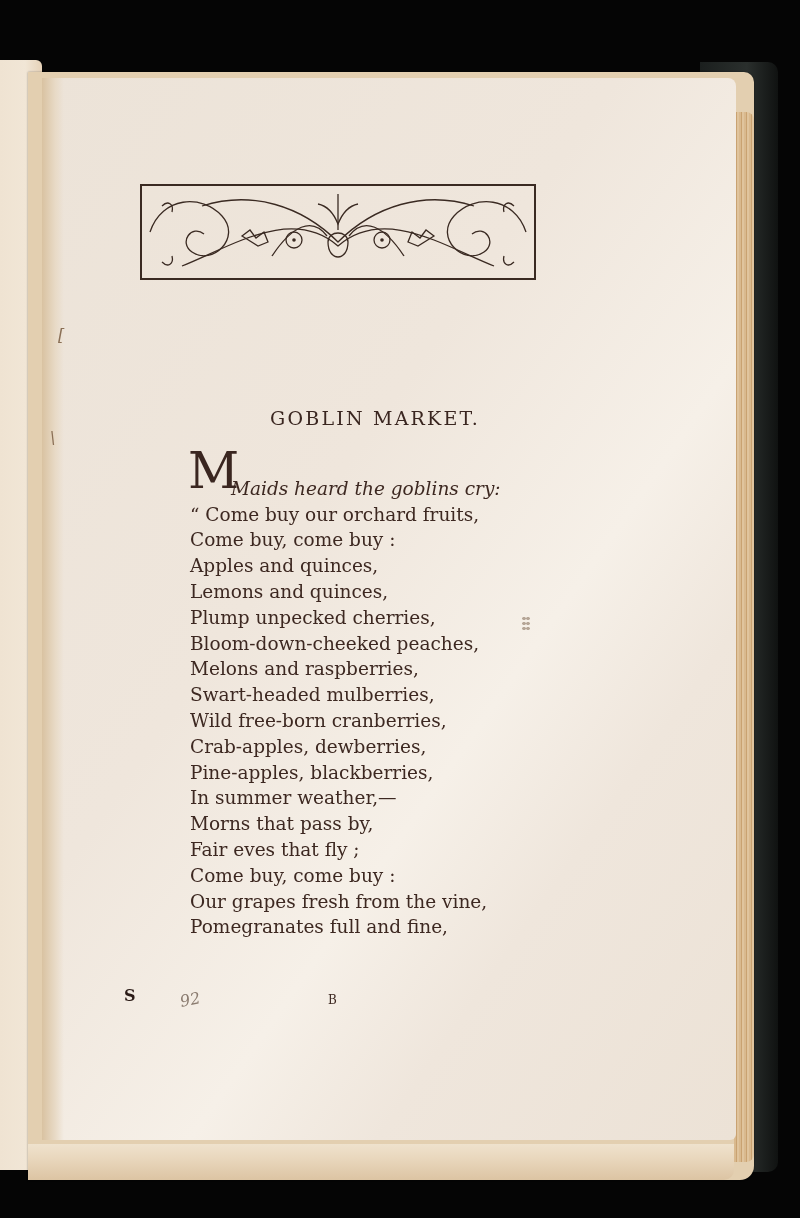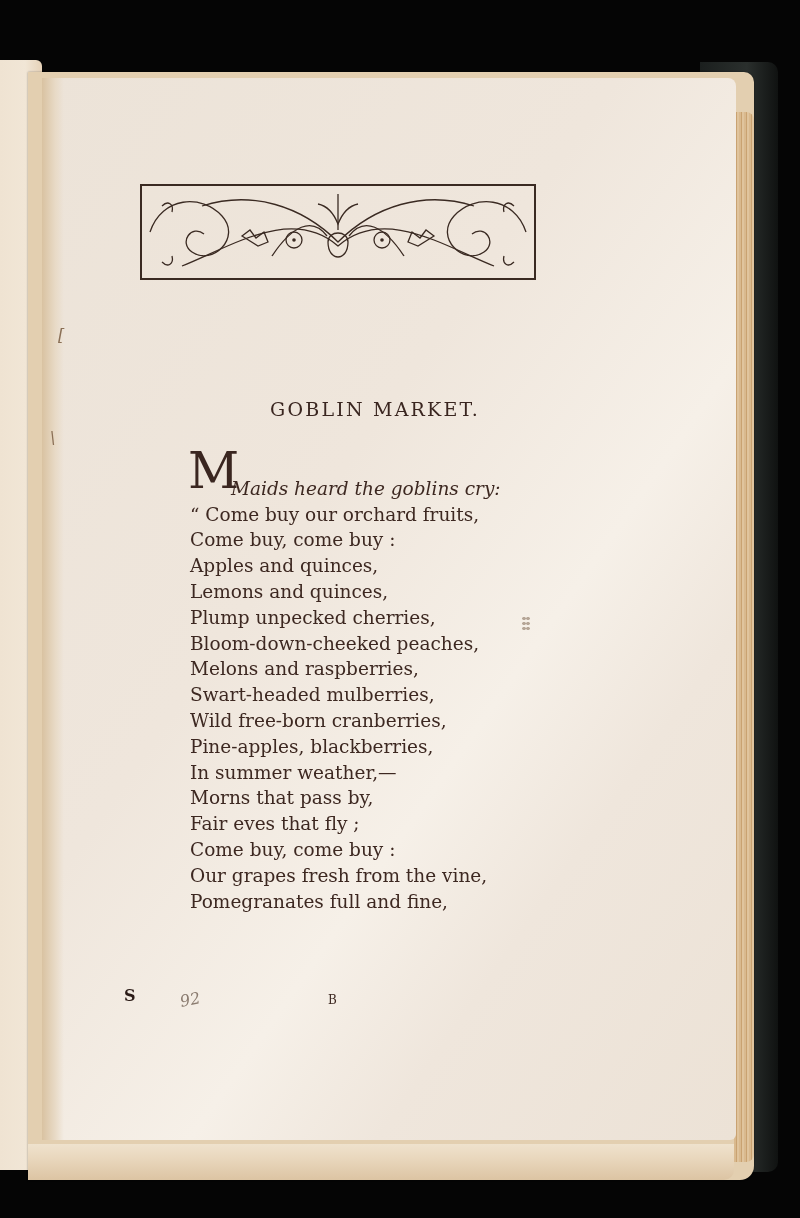--- a/index.html
+++ b/index.html
@@ -42,21 +42,21 @@
     .gutter-shadow {
       position: absolute; left: 0; top: 0; width: 22px; height: 100%;
       background: linear-gradient(90deg, #d9c2a1 0%, #e8dac6 60%, transparent 100%);
     }
     .ornament {
       position: absolute; left: 98px; top: 106px; width: 396px; height: 96px;
       border: 2px solid #3a2a22; box-sizing: border-box;
     }
     .ornament svg { width: 100%; height: 100%; display: block; }
     .title {
-      position: absolute; left: 0; width: 694px; top: 320px; text-align: center;
+      position: absolute; left: 0; width: 694px; top: 329px; text-align: center;
       margin-left: -14px;
       font-size: 19px; letter-spacing: 2.2px; color: #3a2620;
     }
     .poem {
       position: absolute; left: 148px; top: 372px; color: #3d2821;
       font-size: 18.5px; line-height: 25.8px;
     }
     .line { white-space: nowrap; height: 25.8px; }
     .line.indent { padding-left: 41px; font-style: italic; }
     .first-line { position: relative; }
@@ -140,20 +140,21 @@
     <div class="line indent">Maids heard the goblins cry:</div>
     <div class="line">“ Come buy our orchard fruits,</div>
     <div class="line">Come buy, come buy :</div>
     <div class="line">Apples and quinces,</div>
     <div class="line">Lemons and quinces,</div>
     <div class="line">Plump unpecked cherries,</div>
     <div class="line">Bloom-down-cheeked peaches,</div>
     <div class="line">Melons and raspberries,</div>
     <div class="line">Swart-headed mulberries,</div>
     <div class="line">Wild free-born cranberries,</div>
+    <div class="line">Crab-apples, dewberries,</div>
     <div class="line">Pine-apples, blackberries,</div>
     <div class="line">In summer weather,—</div>
     <div class="line">Morns that pass by,</div>
     <div class="line">Fair eves that fly ;</div>
     <div class="line">Come buy, come buy :</div>
     <div class="line">Our grapes fresh from the vine,</div>
     <div class="line">Pomegranates full and fine,</div>
   </div>
 
   <div class="foxing"></div>

